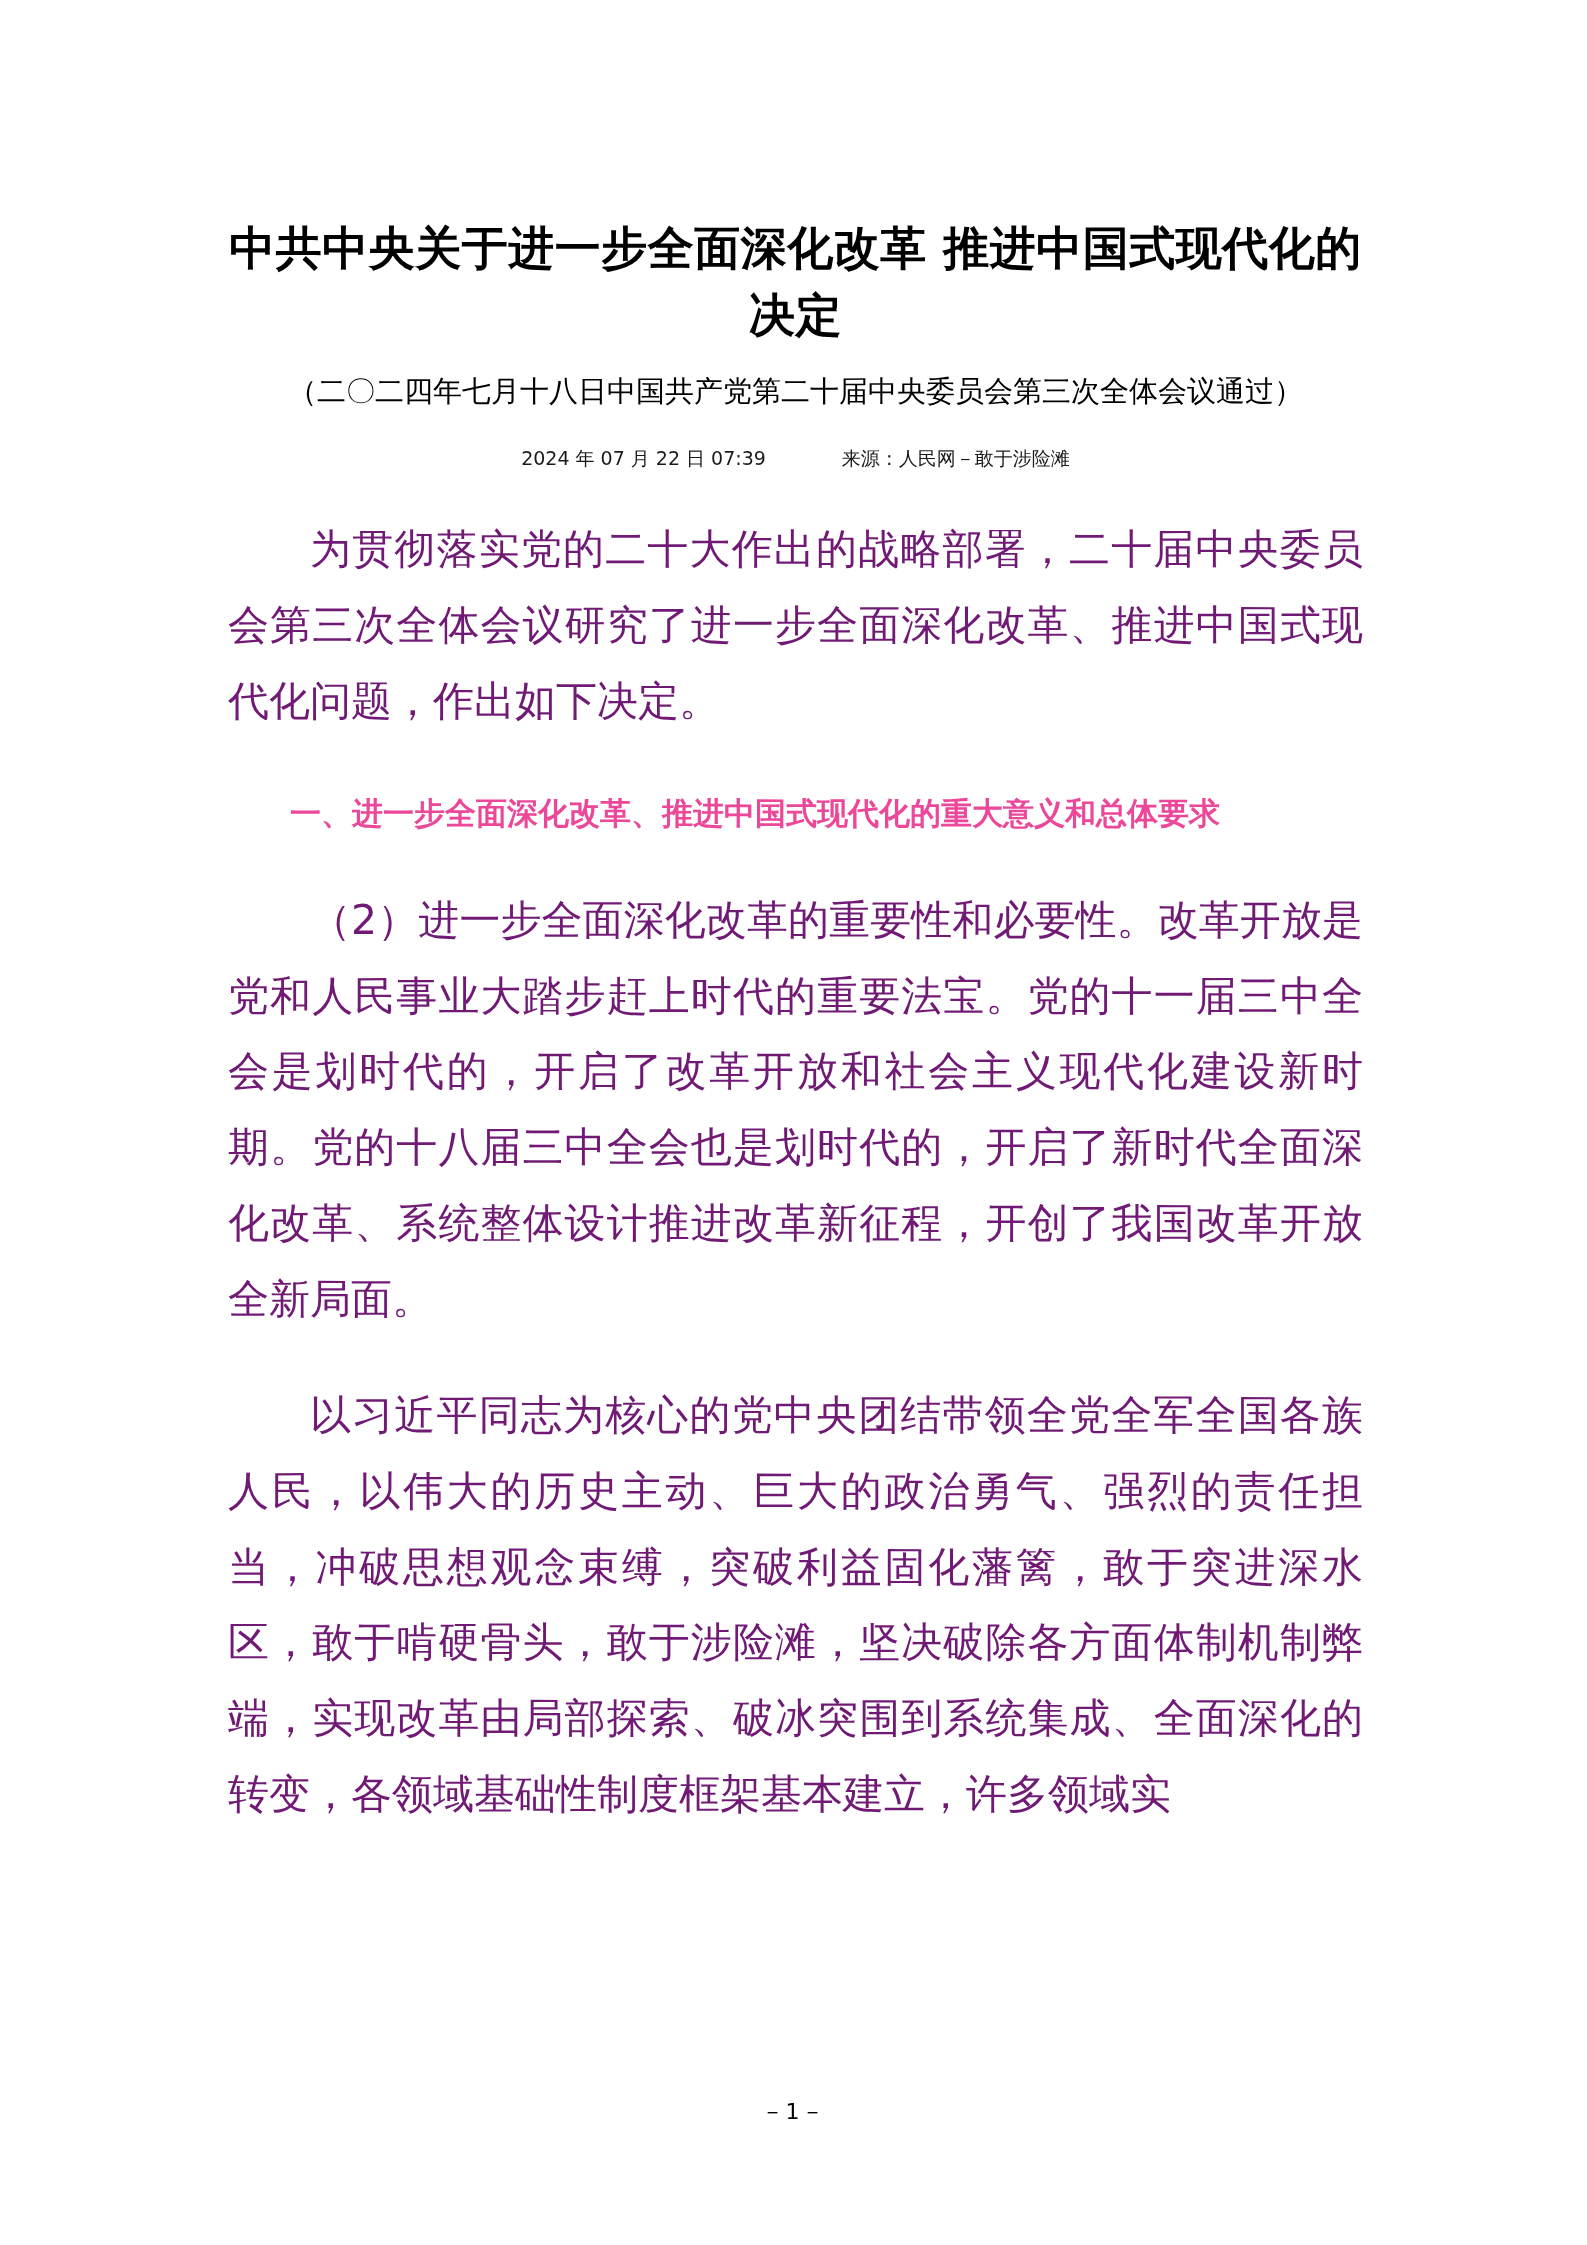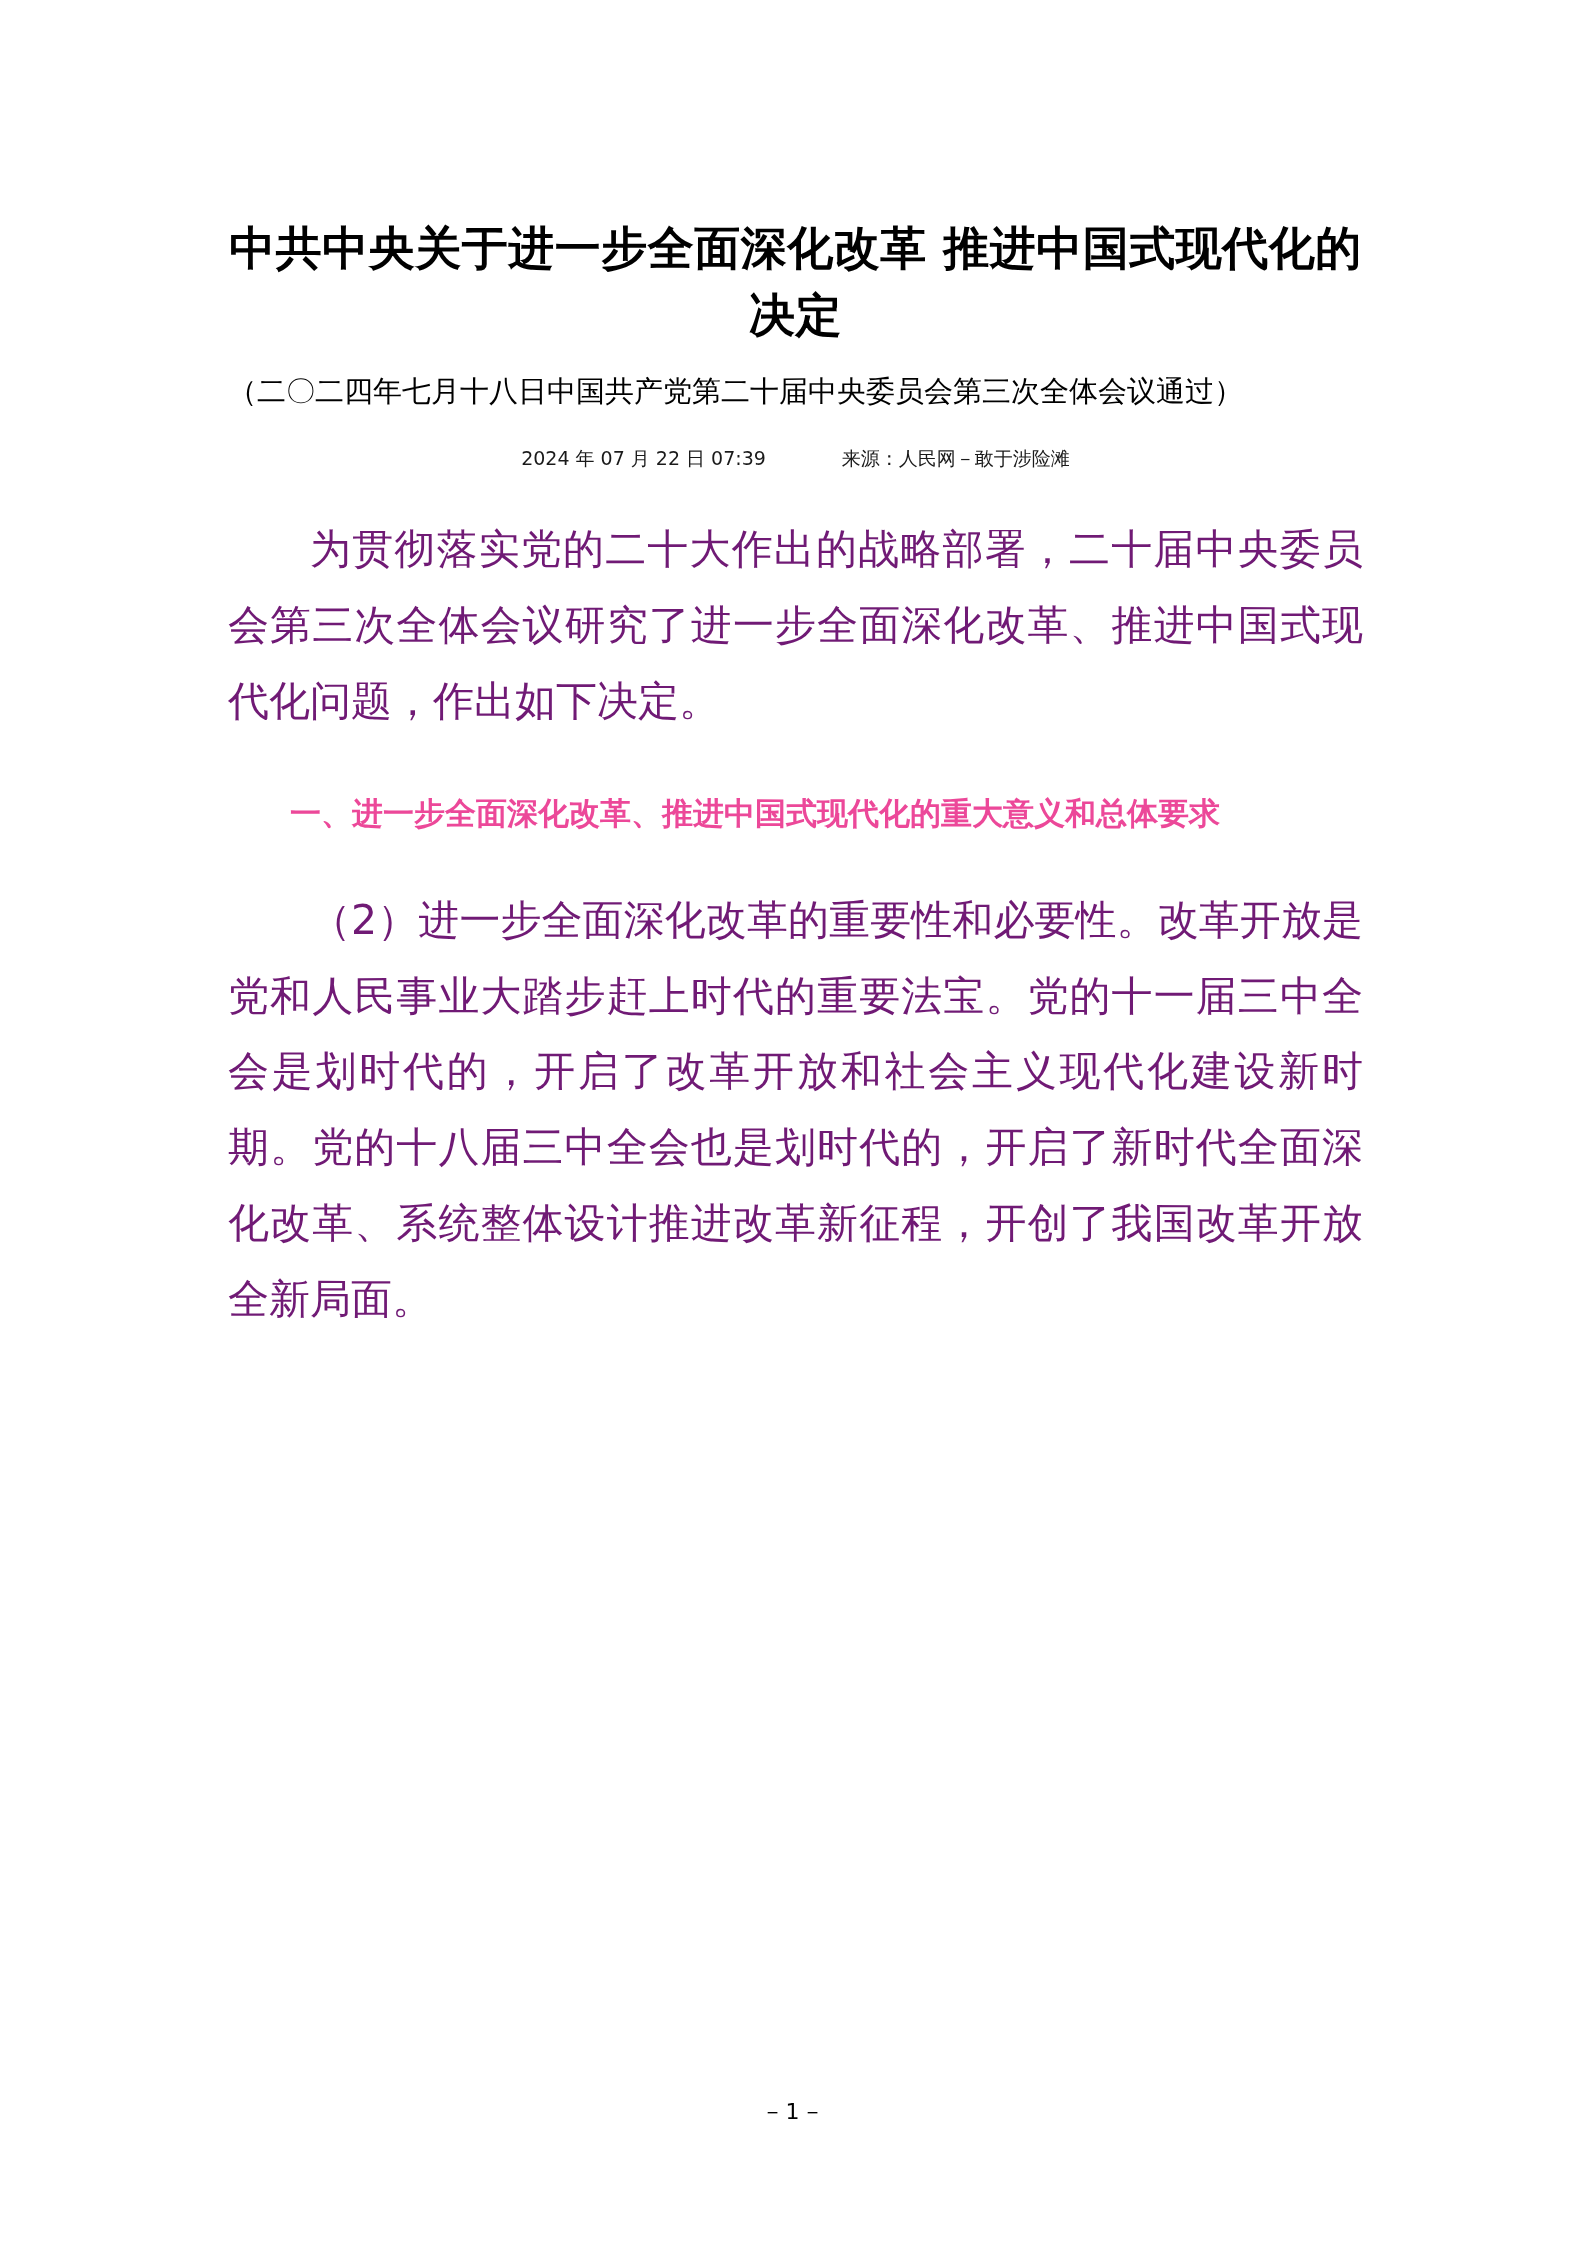--- a/index.html
+++ b/index.html
@@ -34,21 +34,21 @@
     line-height: 1.45;
     text-align: center;
     letter-spacing: 0.5px;
     margin: 0 0 18px 0;
     color: #000;
   }
   .doc-subtitle {
     font-family: "DejaVu Serif", "Liberation Serif", serif;
     font-size: 29px;
     line-height: 1.5;
-    text-align: left;
+    text-align: center;
     margin: 22px 0 0 0;
     color: #000;
   }
   .meta-line {
     display: flex;
     justify-content: center;
     align-items: baseline;
     gap: 76px;
     margin-top: 32px;
     font-family: "DejaVu Sans", "Liberation Sans", sans-serif;
@@ -105,17 +105,18 @@
       <span class="meta-date">2024 年 07 月 22 日 07:39</span>
       <span class="meta-source">来源：人民网－敢于涉险滩</span>
     </div>
 
     <p class="body-text">为贯彻落实党的二十大作出的战略部署，二十届中央委员会第三次全体会议研究了进一步全面深化改革、推进中国式现代化问题，作出如下决定。</p>
 
     <p class="section-heading">一、进一步全面深化改革、推进中国式现代化的重大意义和总体要求</p>
 
     <p class="body-text">（2）进一步全面深化改革的重要性和必要性。改革开放是党和人民事业大踏步赶上时代的重要法宝。党的十一届三中全会是划时代的，开启了改革开放和社会主义现代化建设新时期。党的十八届三中全会也是划时代的，开启了新时代全面深化改革、系统整体设计推进改革新征程，开创了我国改革开放全新局面。</p>
 
+    <p class="body-text">以习近平同志为核心的党中央团结带领全党全军全国各族人民，以伟大的历史主动、巨大的政治勇气、强烈的责任担当，冲破思想观念束缚，突破利益固化藩篱，敢于突进深水区，敢于啃硬骨头，敢于涉险滩，坚决破除各方面体制机制弊端，实现改革由局部探索、破冰突围到系统集成、全面深化的转变，各领域基础性制度框架基本建立，许多领域实</p>
 
   </div>
 
   <div class="page-number">－1－</div>
 </div>
 
 </body></html>

